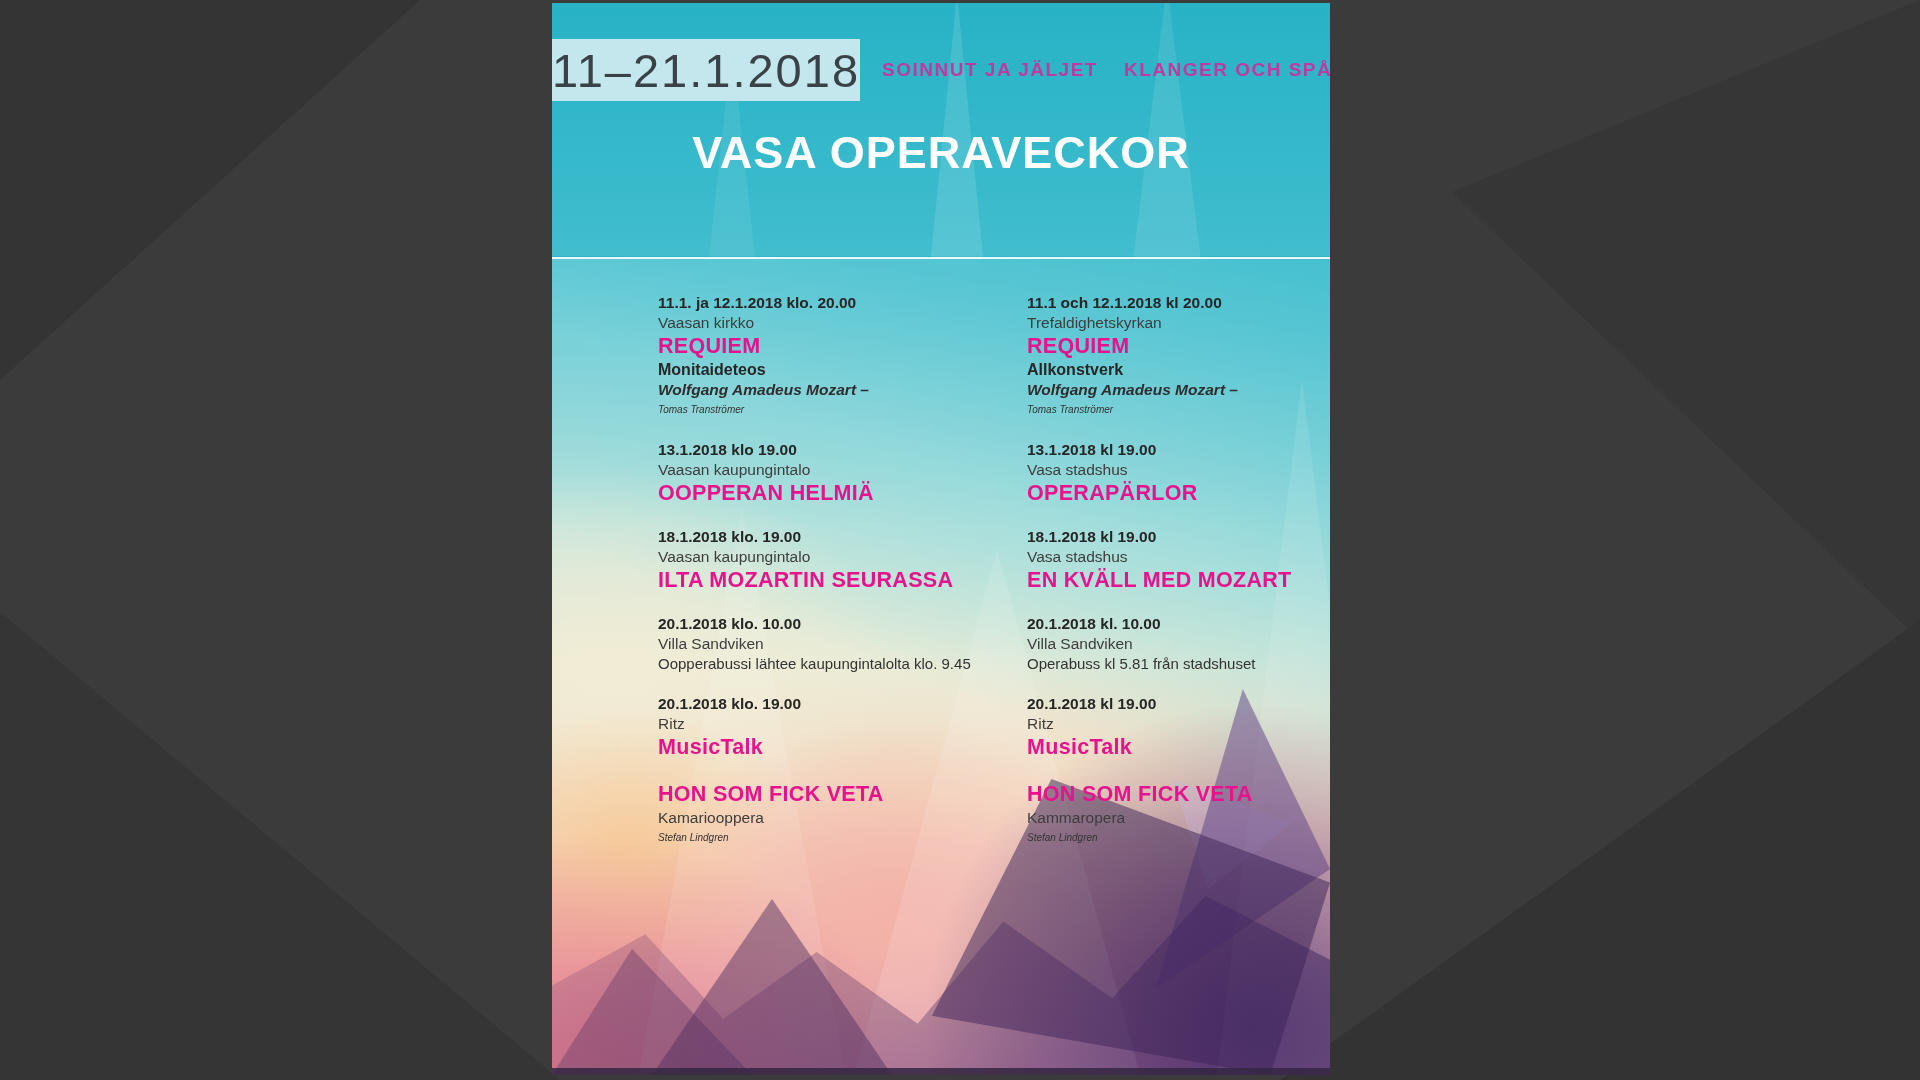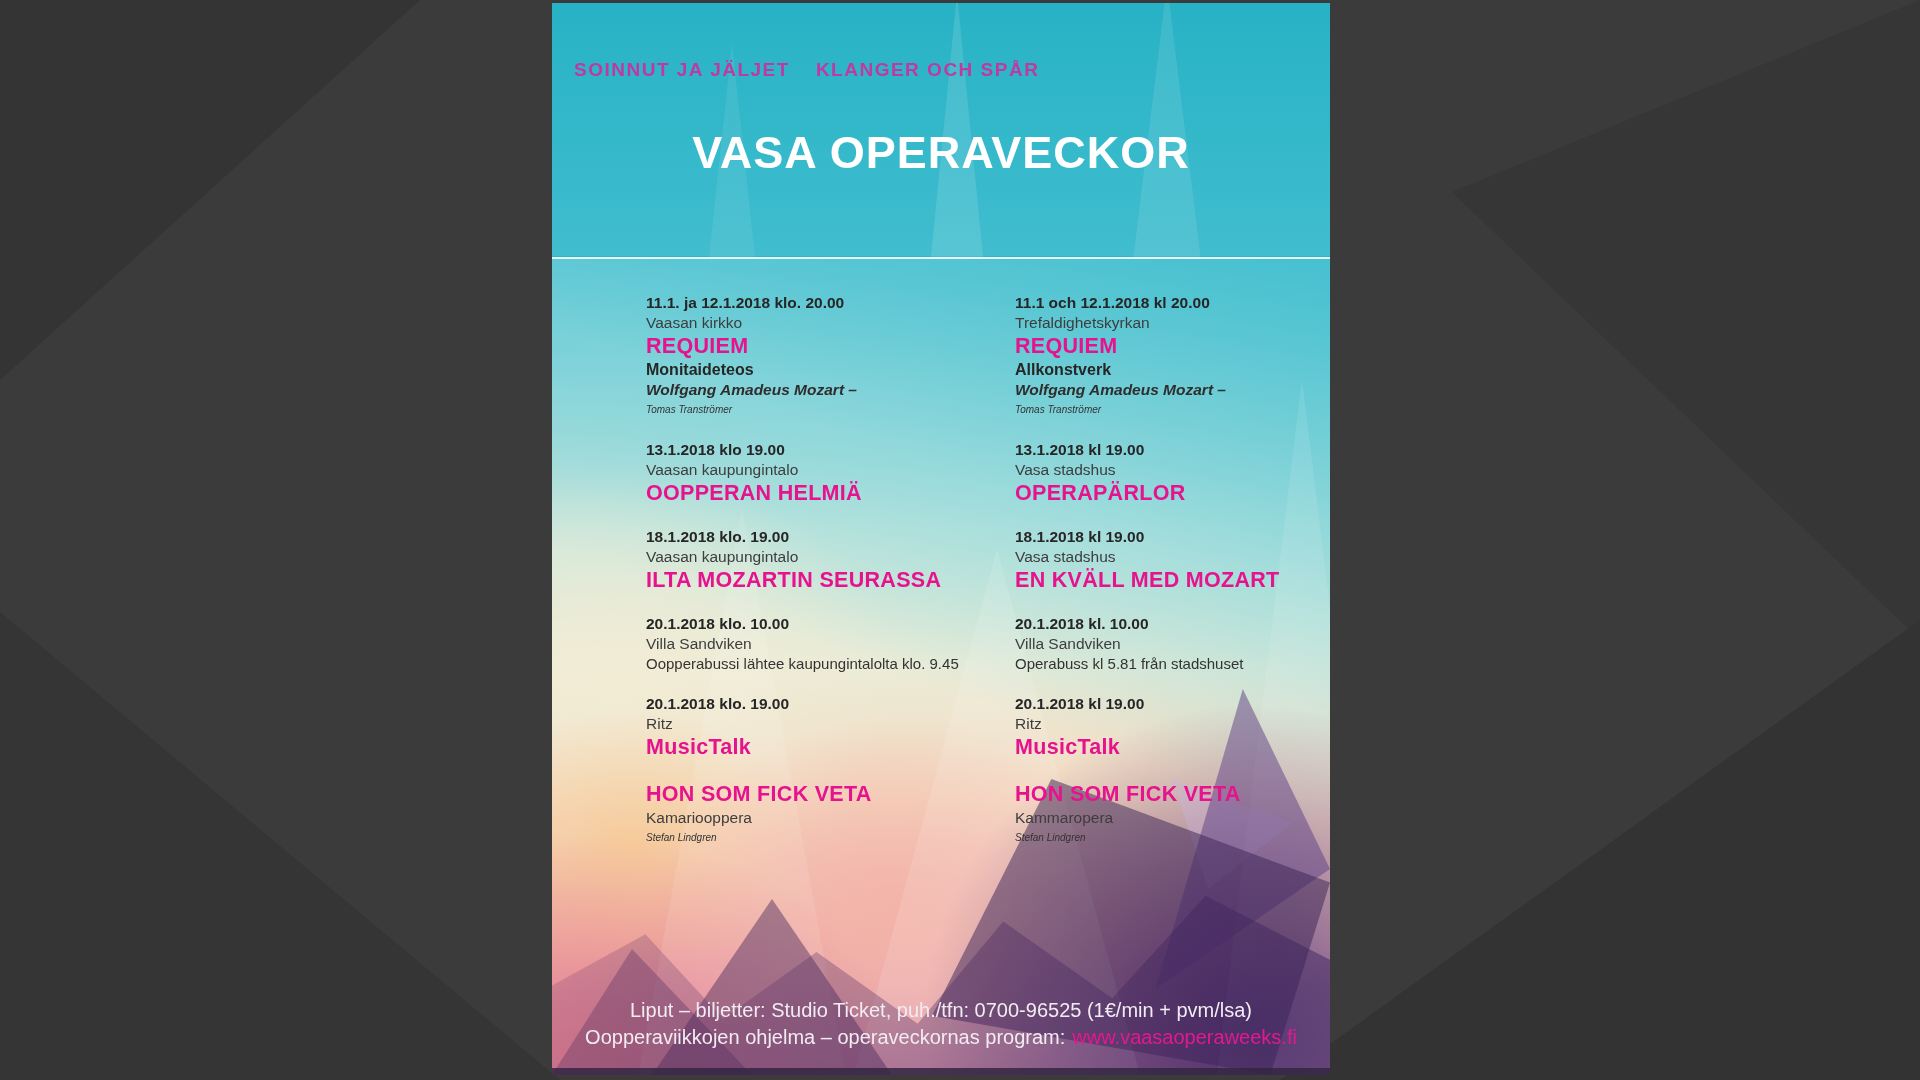--- a/index.html
+++ b/index.html
@@ -68,21 +68,21 @@
   .s5{left:0;top:690px;width:200px;height:126px;background:rgba(95,55,100,0.4);
       clip-path:polygon(40% 0,100% 100%,0 100%);}
   .s6{left:620px;top:520px;width:120px;height:110px;background:rgba(200,180,220,0.35);
       clip-path:polygon(0 0,100% 40%,30% 100%);}
   .poster-edge{position:absolute;left:0;bottom:0;width:778px;height:7px;background:rgba(52,38,66,0.85);}
 
   
   .col{position:absolute;top:34px;width:360px;}
   .col-left{left:94px;}
   .col-right{left:463px;}
-  .event{margin-bottom:20px;}
+  .event{margin-bottom:20px;margin-left:12px;}
   .ev-date{font-size:15.5px;font-weight:bold;color:#262626;line-height:20px;}
   .ev-venue{font-size:15.5px;color:#3d3d3d;line-height:20px;}
   .ev-title{font-size:21.5px;font-weight:bold;color:#e6128e;line-height:27px;letter-spacing:0.3px;}
   .ev-bold{font-size:16px;font-weight:bold;color:#262626;line-height:20px;}
   .ev-bolditalic{font-size:15.5px;font-weight:bold;font-style:italic;color:#2e2e2e;line-height:20px;}
   .ev-italic{font-size:10px;font-style:italic;color:#333333;line-height:20px;}
   .ev-note{font-size:15px;color:#333333;line-height:20px;}
 
   
   .footer{position:absolute;left:0;bottom:24px;width:778px;text-align:center;z-index:5;}
@@ -101,20 +101,23 @@
 
   <div class="poster">
 
     <div class="top-band"></div>
 
     <div class="tri t1"></div>
     <div class="tri t2"></div>
     <div class="tri t3"></div>
 
     <div class="header-row">
+      <div class="date-box">
+        <span>11–21.1.2018</span>
+      </div>
       <div class="tagline">
         <span>SOINNUT JA JÄLJET</span>
         <span class="gap"></span>
         <span>KLANGER OCH SPÅR</span>
       </div>
     </div>
 
     <div class="main-title">
       <div>VASA OPERAVECKOR</div>
     </div>
@@ -198,25 +201,18 @@
           <div class="ev-venue">Ritz</div>
           <div class="ev-title">MusicTalk</div>
         </div>
         <div class="event">
           <div class="ev-title">HON SOM FICK VETA</div>
           <div class="ev-venue">Kammaropera</div>
           <div class="ev-italic">Stefan Lindgren</div>
         </div>
       </div>
 
-      <div class="footer">
-        <div class="f1">Liput – biljetter: Studio Ticket, puh./tfn: 0700-96525 (1€/min + pvm/lsa)</div>
-        <div class="f2">
-          <span>Oopperaviikkojen ohjelma – operaveckornas program:</span>
-          <span class="link">www.vaasaoperaweeks.fi</span>
-        </div>
-      </div>
 
       <div class="poster-edge"></div>
     </div>
 
   </div>
 </div>
 
 </body></html>

